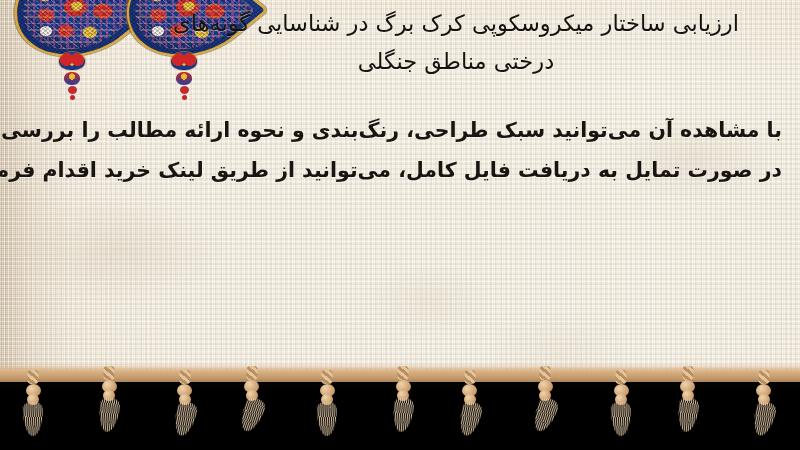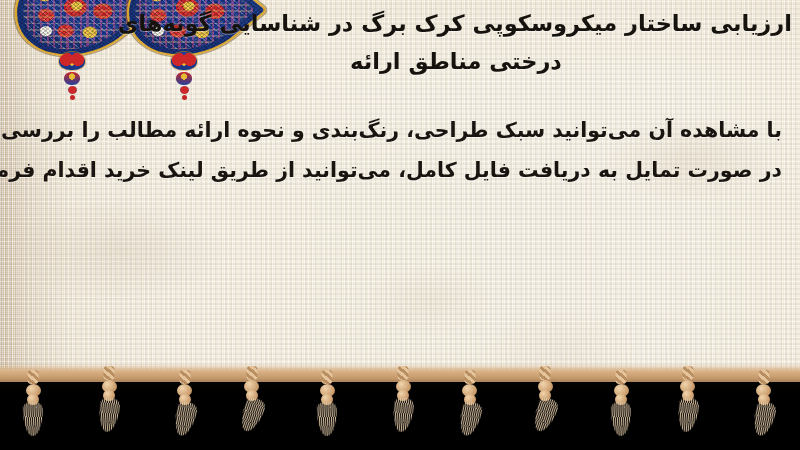--- a/index.html
+++ b/index.html
@@ -60,21 +60,21 @@
       radial-gradient(ellipse 120px 60px at 690px 160px, rgba(168,140,104,.22), transparent 70%),
       radial-gradient(ellipse 90px 50px at 430px 300px, rgba(176,150,112,.16), transparent 70%),
       radial-gradient(ellipse 150px 70px at 120px 250px, rgba(156,128,94,.20), transparent 72%),
       radial-gradient(ellipse 110px 55px at 560px 350px, rgba(182,156,118,.14), transparent 70%);
   }
 
   
   .title{
     position:absolute;left:120px;right:8px;top:4px;
     text-align:center;direction:rtl;
-    font-size:22.5px;font-weight:bold;line-height:38px;
+    font-size:22.5px;font-weight:normal;line-height:38px;
     color:#16120d;
     text-shadow:0 1px 0 rgba(255,255,255,.35);
   }
   .title .ln{display:block;white-space:nowrap;}
   .body-txt{
     position:absolute;left:10px;right:18px;top:110px;
     text-align:center;direction:rtl;
     font-size:20.5px;line-height:40px;font-weight:bold;
     color:#191410;
     text-shadow:0 1px 0 rgba(255,255,255,.32);
@@ -216,21 +216,21 @@
     <div class="tassel">
       <div class="k1"></div>
         <div class="k2"></div>
         <div class="k3"></div>
         <div class="k4"></div>
     </div>
   </div>
 
   <div class="title">
     <span class="ln">ارزیابی ساختار میکروسکوپی کرک برگ در شناسایی گونه‌های</span>
-    <span class="ln">درختی مناطق ارائه</span>
+    <span class="ln">درختی مناطق جنگلی</span>
   </div>
 
   <div class="body-txt">
     <span class="ln">با مشاهده آن می‌توانید سبک طراحی، رنگ‌بندی و نحوه ارائه مطالب را بررسی نمایید</span>
     <span class="ln">در صورت تمایل به دریافت فایل کامل، می‌توانید از طریق لینک خرید اقدام فرمایید</span>
   </div>
 
   <div class="band"></div>
   <div class="fringe-edge"></div>
   <div class="fringe">

